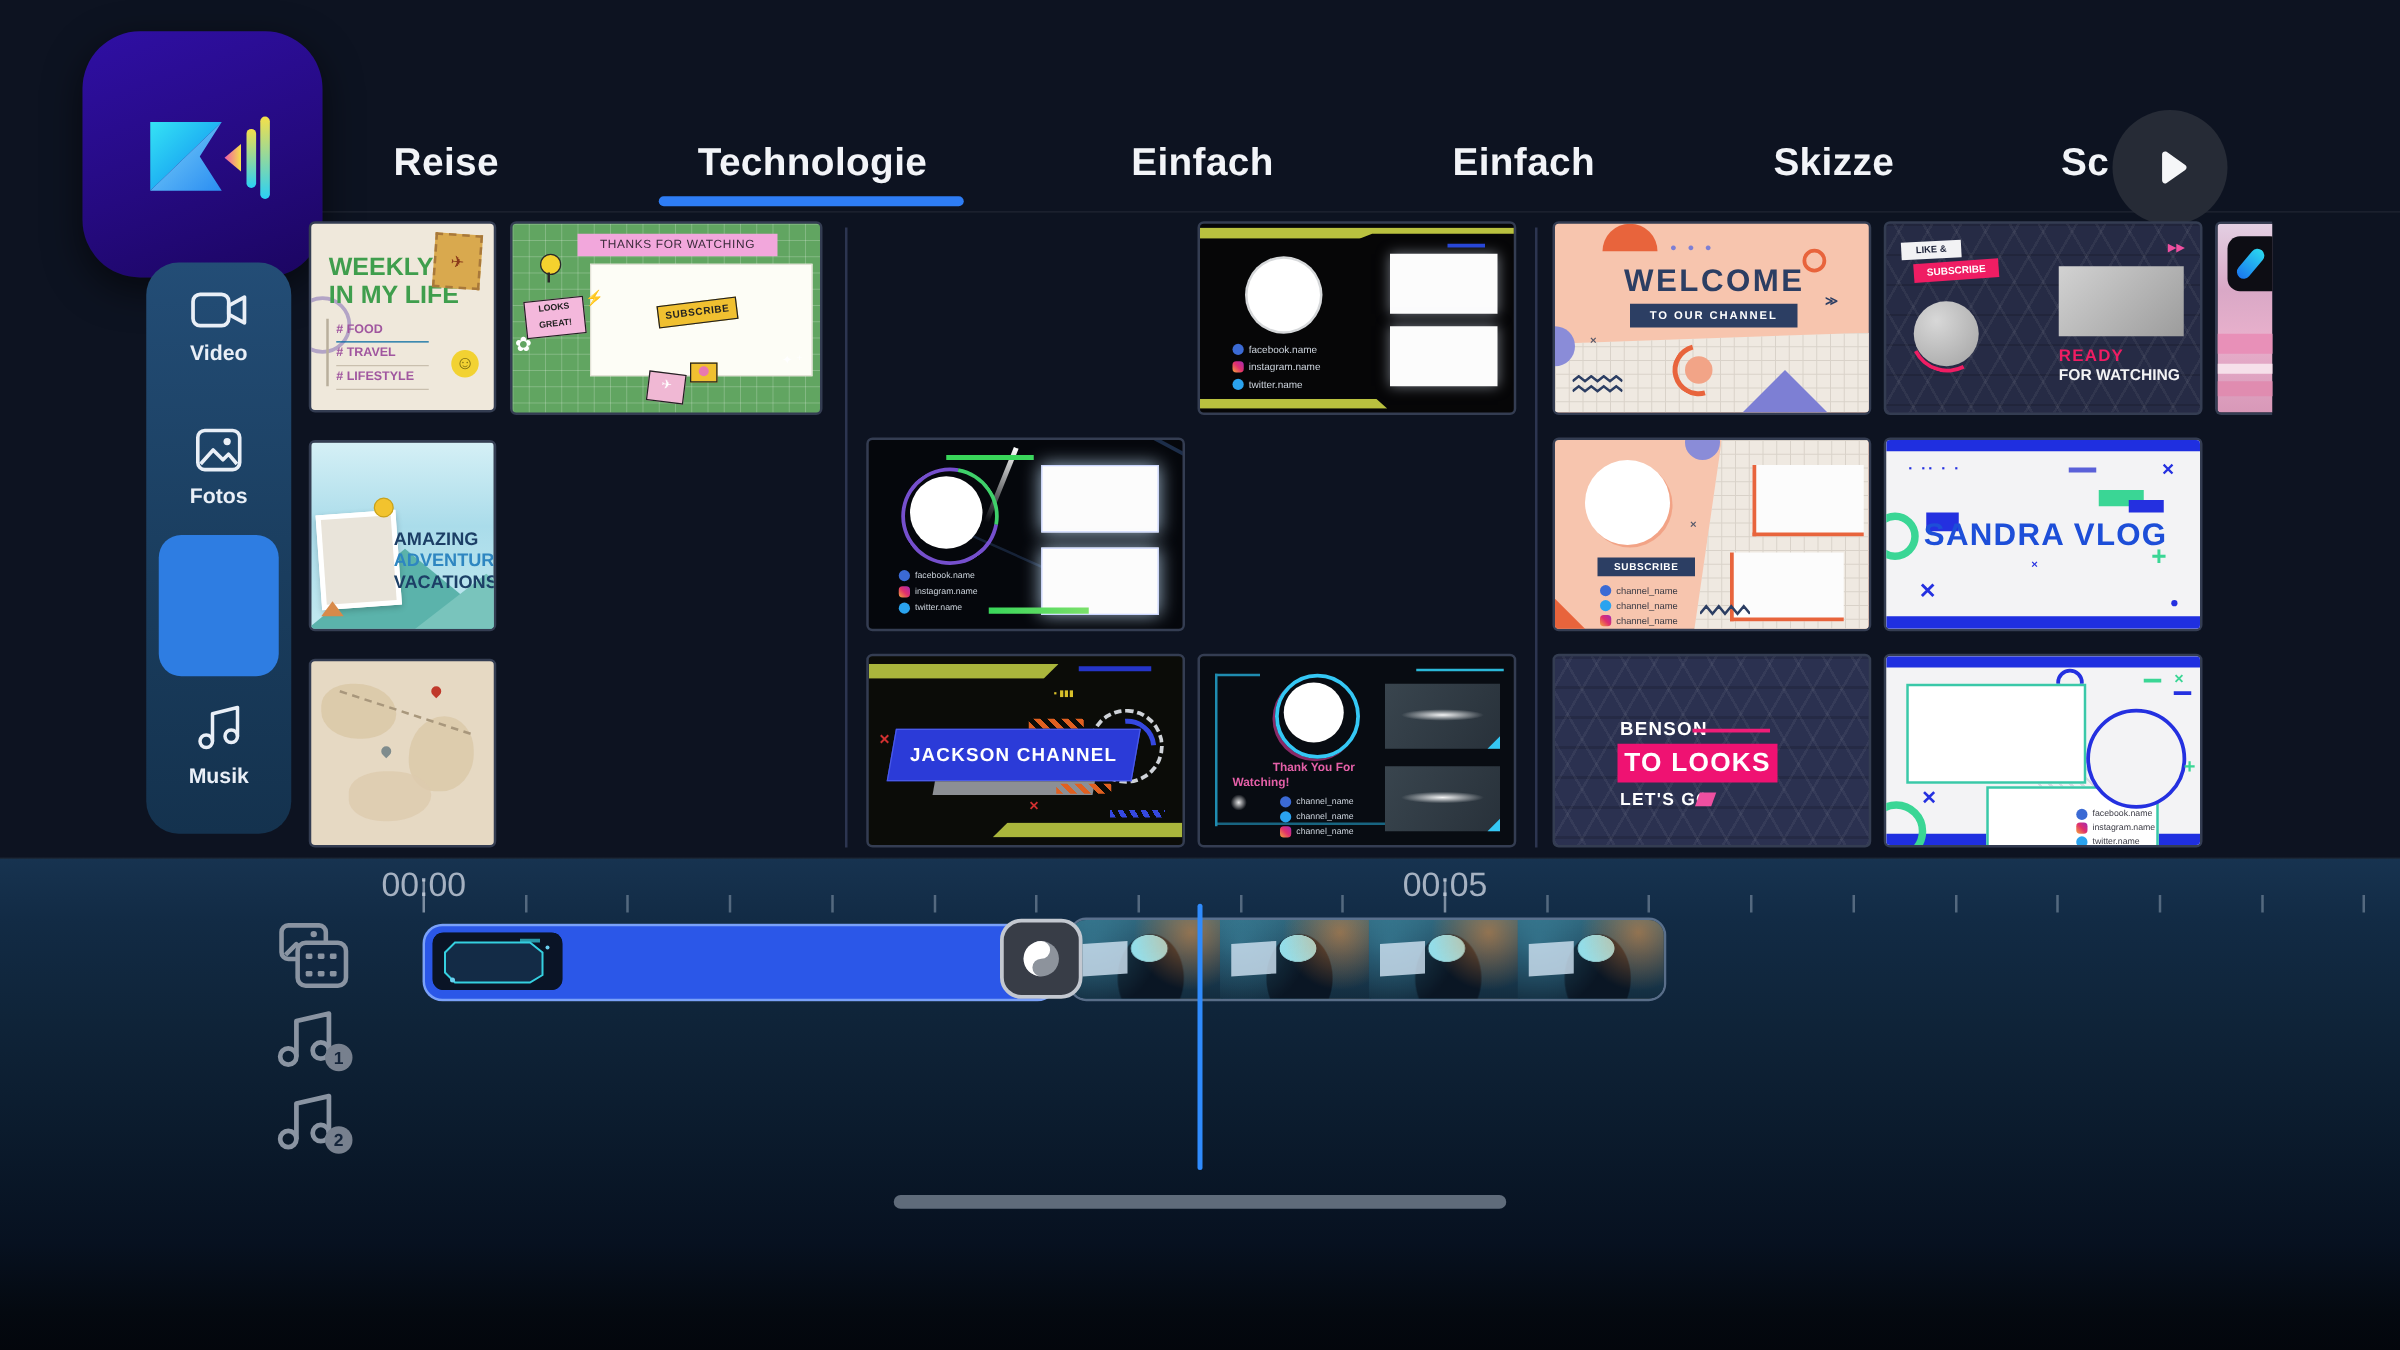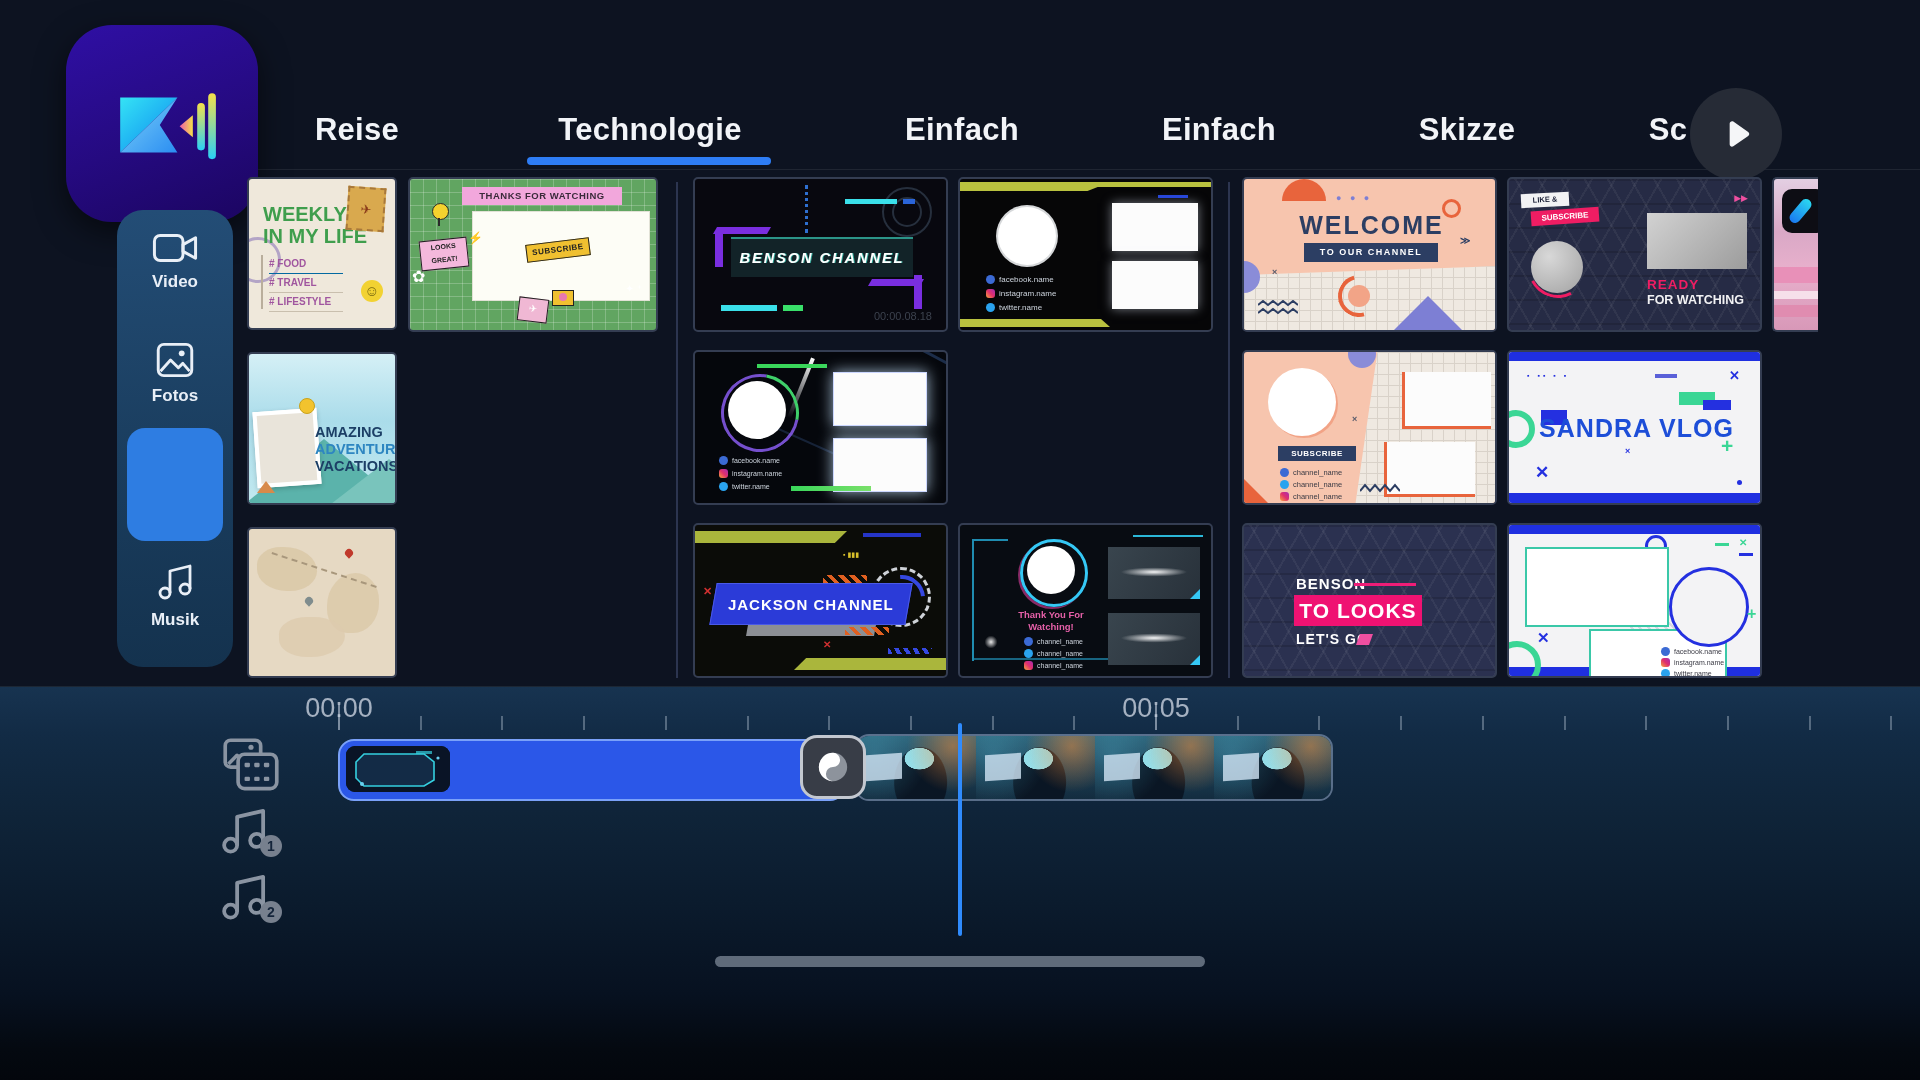--- a/index.html
+++ b/index.html
@@ -152,21 +152,21 @@
       <div style="border-bottom:1px solid #c9bfae;width:74px"># TRAVEL</div>
       <div style="border-bottom:1px solid #c9bfae;width:74px"># LIFESTYLE</div>
     </div>
     <div class="a" style="right:10px;top:8px;width:34px;height:40px;background:#d9a94e;border:2px dashed #a8783a;display:flex;align-items:center;justify-content:center;transform:rotate(4deg)">
       <span style="color:#8a3a1a;font-size:13px">✈</span>
     </div>
     <div class="a" style="right:12px;bottom:26px;width:22px;height:22px;border-radius:50%;background:#f2d232;color:#7a6a10;font-size:15px;text-align:center;line-height:21px">☺</div>
   </div>
 
   <div class="thumb greengrid" style="left:408px;top:177px;width:250px;height:155px">
-    <div class="a" style="left:52px;top:8px;width:160px;height:18px;background:#f2a7dc;color:#3a2a3a;font-size:9.5px;font-weight:700;text-align:center;line-height:18px;letter-spacing:.5px">THANKS FOR WATCHING</div>
+    <div class="a" style="left:52px;top:8px;width:160px;height:18px;background:#f2a7dc;color:#3a2a3a;font-size:9.5px;font-weight:400;text-align:center;line-height:18px;letter-spacing:.5px">THANKS FOR WATCHING</div>
     <div class="a" style="left:62px;top:32px;width:176px;height:88px;background:#fdfdf6;border:1px solid #e2e2d6"></div>
     <div class="a" style="left:22px;top:24px;width:15px;height:15px;border-radius:50%;background:#f5d22e;border:1px solid #2a2a2a"></div>
     <div class="a" style="left:28px;top:39px;width:2px;height:8px;background:#2a2a2a"></div>
     <div class="a" style="left:10px;top:60px;width:46px;height:28px;background:#f4b8dc;border:1px solid #222;transform:rotate(-6deg);font-size:7px;font-weight:800;color:#222;text-align:center;line-height:13px">
       <div>LOOKS</div>
       <div>GREAT!</div>
     </div>
     <div class="a" style="left:58px;top:52px;color:#f5d22e;font-size:12px">⚡</div>
     <div class="a" style="left:2px;bottom:44px;color:#fff;font-size:16px">✿</div>
     <div class="a" style="left:116px;top:62px;width:62px;height:16px;background:#f0c030;border:1px solid #222;transform:rotate(-7deg);font-size:8px;font-weight:800;color:#222;text-align:center;line-height:15px;letter-spacing:.5px">SUBSCRIBE</div>
@@ -194,37 +194,20 @@
     <div class="a" style="left:8px;top:18px;width:60px;height:44px;border-radius:40% 55% 45% 50%;background:#d9c7a5;opacity:.8"></div>
     <div class="a" style="left:78px;top:44px;width:52px;height:60px;border-radius:55% 45% 50% 40%;background:#d9c7a5;opacity:.75"></div>
     <div class="a" style="left:30px;top:88px;width:66px;height:40px;border-radius:45% 50% 55% 45%;background:#ddcbae;opacity:.8"></div>
     <div class="a" style="left:96px;top:20px;width:8px;height:8px;border-radius:50% 50% 50% 0;background:#c0392b;transform:rotate(-45deg)"></div>
     <div class="a" style="left:56px;top:68px;width:8px;height:8px;border-radius:50% 50% 50% 0;background:#7f8c8d;transform:rotate(-45deg)"></div>
     <div class="a" style="left:20px;top:40px;width:110px;height:1px;border-top:2px dashed #a8977c;transform:rotate(18deg)"></div>
   </div>
 
   <div class="vsep" style="left:676px"></div>
 
-  <div class="thumb" style="left:693px;top:177px;width:255px;height:155px;background:#08080f">
-    <div class="a" style="left:110px;top:6px;height:48px;border-left:3px dotted #2e6fd0"></div>
-    <div class="a" style="right:14px;top:8px;width:46px;height:46px;border-radius:50%;border:2px solid #262f3d"></div>
-    <div class="a" style="right:24px;top:18px;width:26px;height:26px;border-radius:50%;border:2px solid #262f3d"></div>
-    <div class="a" style="left:20px;top:52px;width:8px;height:36px;background:#7a2ee0"></div>
-    <div class="a" style="left:20px;top:48px;width:54px;height:7px;background:#7a2ee0;transform:skewX(-30deg)"></div>
-    <div class="a" style="right:24px;top:96px;width:8px;height:34px;background:#7a2ee0"></div>
-    <div class="a" style="right:24px;top:100px;width:52px;height:7px;background:#7a2ee0;transform:skewX(-30deg)"></div>
-    <div class="a" style="left:36px;top:58px;width:182px;height:38px;background:rgba(22,44,48,.78);border-top:2px solid rgba(60,224,200,.6);display:flex;align-items:center;justify-content:center">
-      <span style="color:#fff;font-size:14.5px;font-weight:800;font-style:italic;letter-spacing:2px;text-shadow:1px 0 rgba(60,224,200,.7)">BENSON CHANNEL</span>
-    </div>
-    <div class="a" style="left:150px;top:20px;width:52px;height:5px;background:#3ae0ea"></div>
-    <div class="a" style="left:208px;top:20px;width:12px;height:5px;background:#2a64d8"></div>
-    <div class="a" style="left:26px;top:126px;width:56px;height:6px;background:#3ae0ea"></div>
-    <div class="a" style="left:88px;top:126px;width:20px;height:6px;background:#39e06a"></div>
-    <div class="a" style="right:14px;bottom:8px;color:#3c424e;font-size:11px">00:00.08.18</div>
-  </div>
 
   <div class="thumb" style="left:958px;top:177px;width:255px;height:155px;background:#060607">
     <div class="a" style="left:0;top:3px;width:255px;height:9px;background:#b9c13f;clip-path:polygon(0 0,100% 0,100% 55%,54% 55%,50% 100%,0 100%)"></div>
     <div class="a" style="left:0;bottom:3px;width:150px;height:8px;background:#b9c13f;clip-path:polygon(0 0,94% 0,100% 100%,0 100%)"></div>
     <div class="a" style="left:38px;top:28px;width:58px;height:58px;border-radius:50%;background:#fff;box-shadow:0 0 0 2px #d6d8da"></div>
     <div class="soc" style="left:26px;top:96px">
         <span class="ic fb"></span>
         <span>facebook.name</span>
       </div>
     <div class="soc" style="left:26px;top:110px">
@@ -285,21 +268,21 @@
 
   <div class="thumb" style="left:958px;top:523px;width:255px;height:155px;background:#080c12">
     <div class="a" style="left:12px;top:14px;width:2px;height:122px;background:#1f8cb0"></div>
     <div class="a" style="left:12px;top:14px;width:36px;height:2px;background:#1f8cb0"></div>
     <div class="a" style="left:12px;bottom:16px;width:200px;height:2px;background:#1f8cb0;opacity:.7"></div>
     <div class="a" style="right:8px;top:10px;width:70px;height:2px;background:#2bb8d8"></div>
     <div class="a" style="left:60px;top:14px;width:62px;height:62px;border-radius:50%;border:3px solid #35c8f5;box-shadow:-2px 2px 0 rgba(224,64,160,.6)">
       <div class="a" style="left:4px;top:4px;width:48px;height:48px;border-radius:50%;background:#fff"></div>
     </div>
     <div class="bigtx" style="left:26px;top:84px;width:130px;text-align:center;font-size:9.5px;color:#e560a8">Thank You For</div>
-    <div class="bigtx" style="left:26px;top:96px;width:130px;text-align:center;font-size:9.5px;color:#e560a8">Watching!</div>
+    <div class="bigtx" style="left:26px;top:96px;width:130px;font-size:9.5px;color:#e560a8">Watching!</div>
     <div class="soc" style="left:64px;top:112px;font-size:7px">
         <span class="ic fb"></span>
         <span>channel_name</span>
       </div>
     <div class="soc" style="left:64px;top:124px;font-size:7px">
         <span class="ic tw"></span>
         <span>channel_name</span>
       </div>
     <div class="soc" style="left:64px;top:136px;font-size:7px">
         <span class="ic ig"></span>

